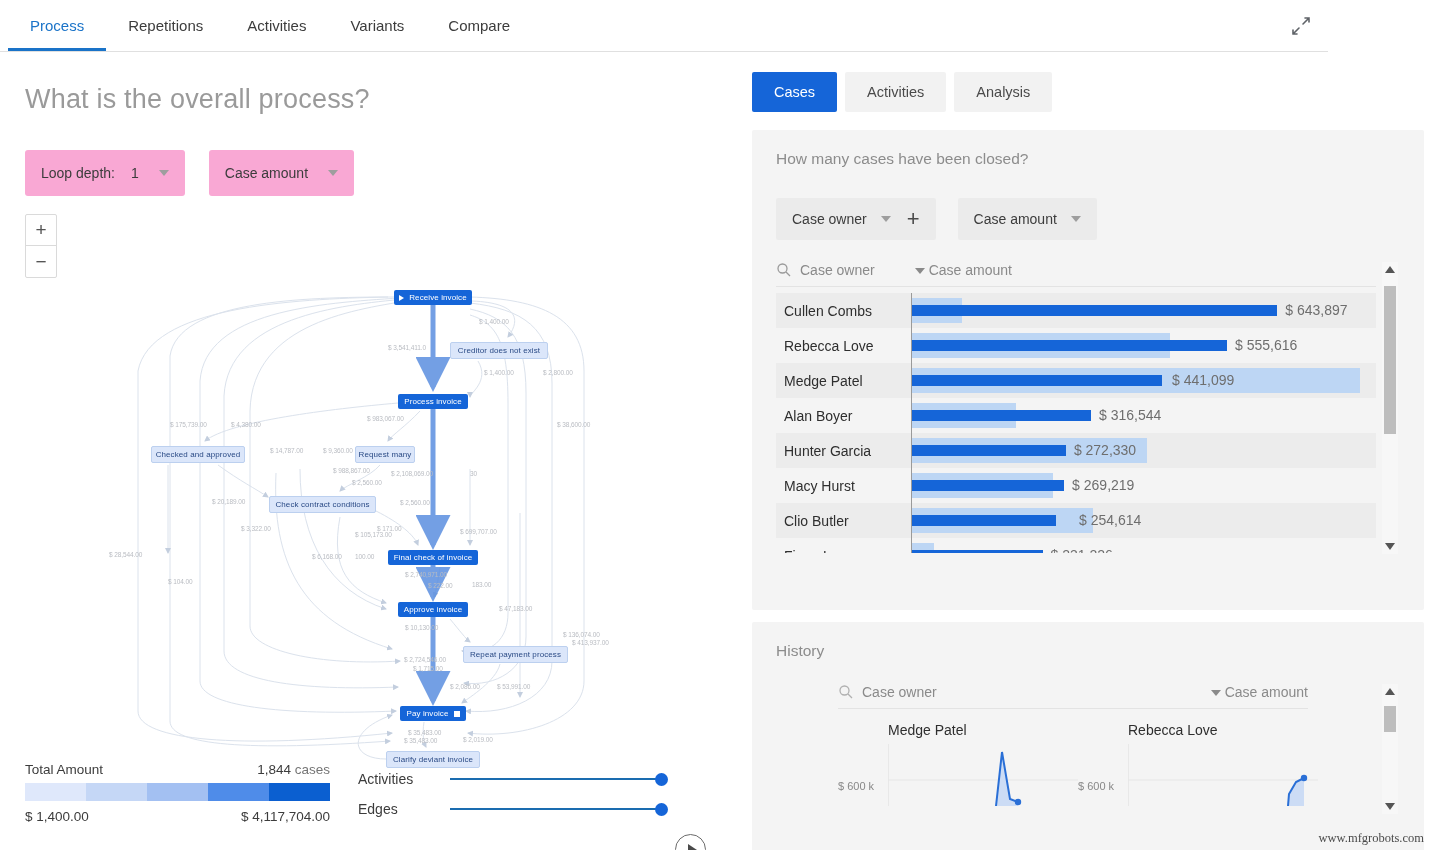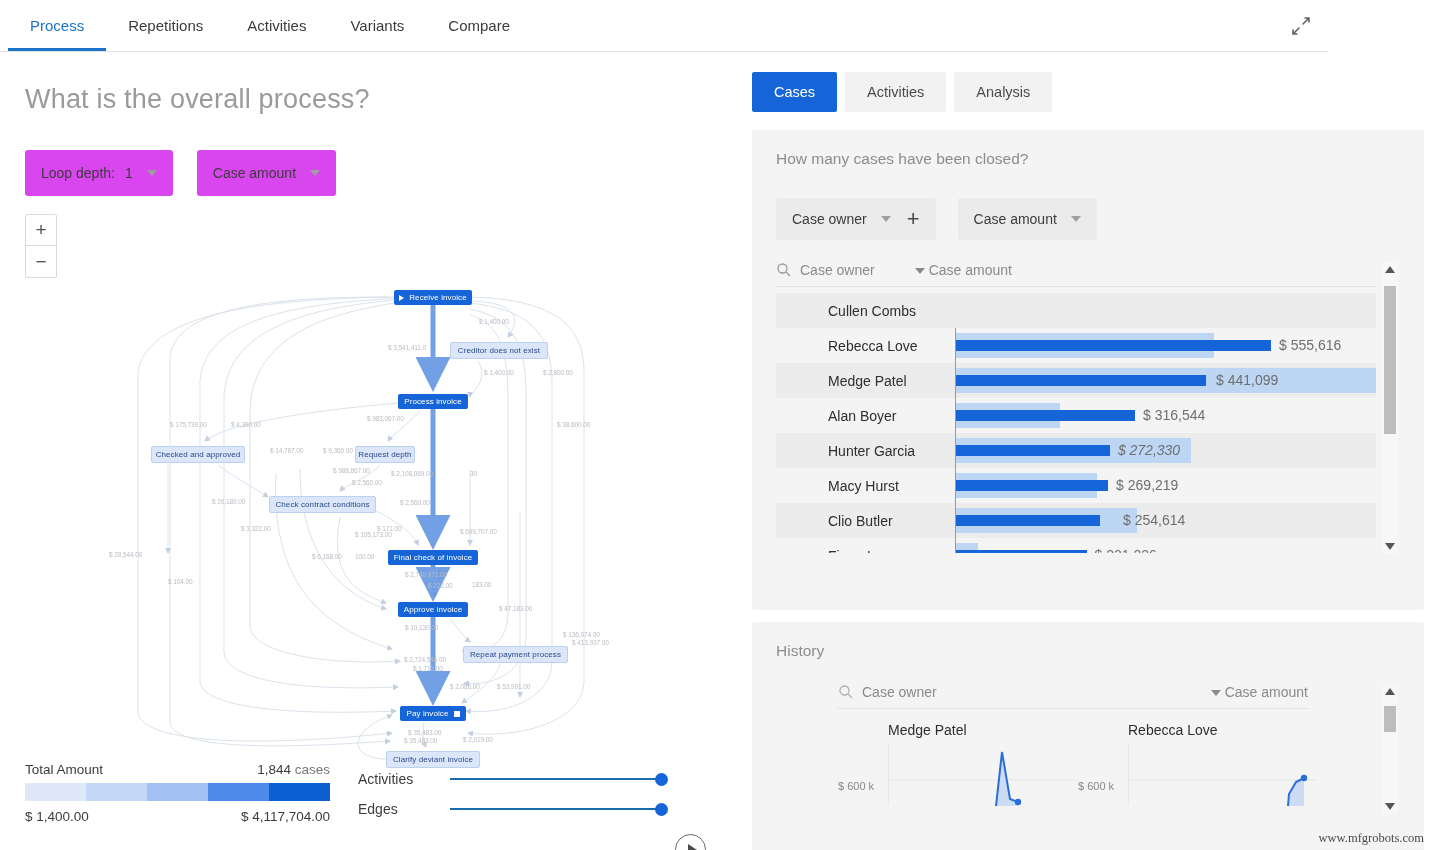--- a/index.html
+++ b/index.html
@@ -33,23 +33,23 @@
   }
 
   
   .left-panel { position: absolute; left: 0; top: 52px; width: 744px; height: 798px; background:#fff; }
   .page-title {
     position: absolute; left: 25px; top: 32px;
     font-size: 27px; color: #9a9a9a; font-weight: 400; letter-spacing: .2px;
   }
   .ctrl-row { position: absolute; left: 25px; top: 98px; display: flex; gap: 24px; }
   .sel-box {
-    height: 46px; background: #d946ef; border-radius: 3px;
+    height: 46px; background: #f9a8d4; border-radius: 3px;
     display: flex; align-items: center; padding: 0 16px; cursor: pointer;
-    font-size: 14px; color: #3c3c3c; gap: 10px;
+    font-size: 14px; color: #3c3c3c; gap: 16px;
   }
   .sel-box .val { color: #3c3c3c; }
   .caret { width: 0; height: 0; border-left: 5px solid transparent; border-right: 5px solid transparent;
            border-top: 6px solid #9e9e9e; margin-left: 4px; }
 
   .zoom-ctrl {
     position: absolute; left: 25px; top: 162px; width: 32px;
     border: 1px solid #dadada; background: #fff; border-radius: 2px;
   }
   .zoom-ctrl div {
@@ -129,21 +129,21 @@
     border-bottom: 1px solid #e3e3e3; padding-bottom: 8px;
   }
   .list-head .col2 { margin-left: 32px; }
   .sort-caret { display:inline-block; width:0;height:0;border-left:5px solid transparent;
                 border-right:5px solid transparent;border-top:6px solid #8a8a8a; margin-right: 4px;
                 vertical-align: middle; }
 
   .rows { position: absolute; left: 24px; top: 163px; width: 600px; height: 260px; overflow: hidden; }
   .row { position: relative; height: 35px; display: flex; align-items: center; cursor: pointer; }
   .row.alt { background: #ececec; }
-  .row .name { width: 135px; font-size: 14px; color: #2e2e2e; padding-left: 8px; z-index: 3; margin-left: 44px; }
+  .row .name { width: 135px; font-size: 14px; color: #2e2e2e; padding-left: 8px; z-index: 3; }
   .bar-area { position: relative; flex: 1; height: 35px; }
   .bar-light { position: absolute; left: 0; top: 5px; height: 25px; background: #bdd6f4; }
   .bar-dark  { position: absolute; left: 0; top: 12px; height: 11px; background: #1565d8; }
   .bar-val { position: absolute; top: 9px; font-size: 14px; color: #6e6e6e; white-space: nowrap; }
   .axis-line { position: absolute; left: 0; top: 0; bottom: 0; width: 1px; background: #9a9a9a; z-index: 2; }
 
   .sbar { position: absolute; width: 16px; background: #f7f7f7; }
   .sbar .up, .sbar .dn { position: absolute; left: 3px; width: 0; height: 0;
     border-left: 5px solid transparent; border-right: 5px solid transparent; cursor: pointer; }
   .sbar .up { top: 4px; border-bottom: 7px solid #555; }
@@ -274,21 +274,21 @@
     <div class="node light" style="left:450px;top:221px;width:98px;height:17px;">
       <span>Creditor does not exist</span>
     </div>
     <div class="node dark" style="left:398px;top:273px;width:70px;height:15px;">
       <span>Process invoice</span>
     </div>
     <div class="node light" style="left:151px;top:325px;width:94px;height:17px;">
       <span>Checked and approved</span>
     </div>
     <div class="node light" style="left:355px;top:325px;width:60px;height:17px;">
-      <span>Request depth</span>
+      <span>Request many</span>
     </div>
     <div class="node light" style="left:269px;top:375px;width:107px;height:17px;">
       <span>Check contract conditions</span>
     </div>
     <div class="node dark" style="left:388px;top:429px;width:90px;height:15px;">
       <span>Final check of invoice</span>
     </div>
     <div class="node dark" style="left:398px;top:481px;width:70px;height:15px;">
       <span>Approve invoice</span>
     </div>
@@ -415,20 +415,26 @@
       </svg>
       <span>Case owner</span>
       <span class="col2">
         <span class="sort-caret"></span><span>Case amount</span>
       </span>
     </div>
 
     <div class="rows" id="case-rows">
         <div class="row alt">
           <div class="name">Cullen Combs</div>
+          <div class="bar-area">
+            <span class="axis-line"></span>
+            <span class="bar-light" style="width: 51.1875px;"></span>
+            <span class="bar-dark" style="width: 366.216px;"></span>
+            <span class="bar-val" style="left: 374.216px;">$ 643,897</span>
+          </div>
         </div>
         <div class="row">
           <div class="name">Rebecca Love</div>
           <div class="bar-area">
             <span class="axis-line"></span>
             <span class="bar-light" style="width: 258.781px;"></span>
             <span class="bar-dark" style="width: 316.007px;"></span>
             <span class="bar-val" style="left: 324.007px;">$ 555,616</span>
           </div>
         </div>
@@ -449,21 +455,21 @@
             <span class="bar-dark" style="width: 180.034px;"></span>
             <span class="bar-val" style="left: 188.034px;">$ 316,544</span>
           </div>
         </div>
         <div class="row alt">
           <div class="name">Hunter Garcia</div>
           <div class="bar-area">
             <span class="axis-line"></span>
             <span class="bar-light" style="width: 236.031px;"></span>
             <span class="bar-dark" style="width: 154.888px;"></span>
-            <span class="bar-val" style="left: 162.888px; font-style: italic;">$ 272,330</span>
+            <span class="bar-val" style="left: 162.888px;">$ 272,330</span>
           </div>
         </div>
         <div class="row">
           <div class="name">Macy Hurst</div>
           <div class="bar-area">
             <span class="axis-line"></span>
             <span class="bar-light" style="width: 142.188px;"></span>
             <span class="bar-dark" style="width: 153.118px;"></span>
             <span class="bar-val" style="left: 161.118px;">$ 269,219</span>
           </div>

